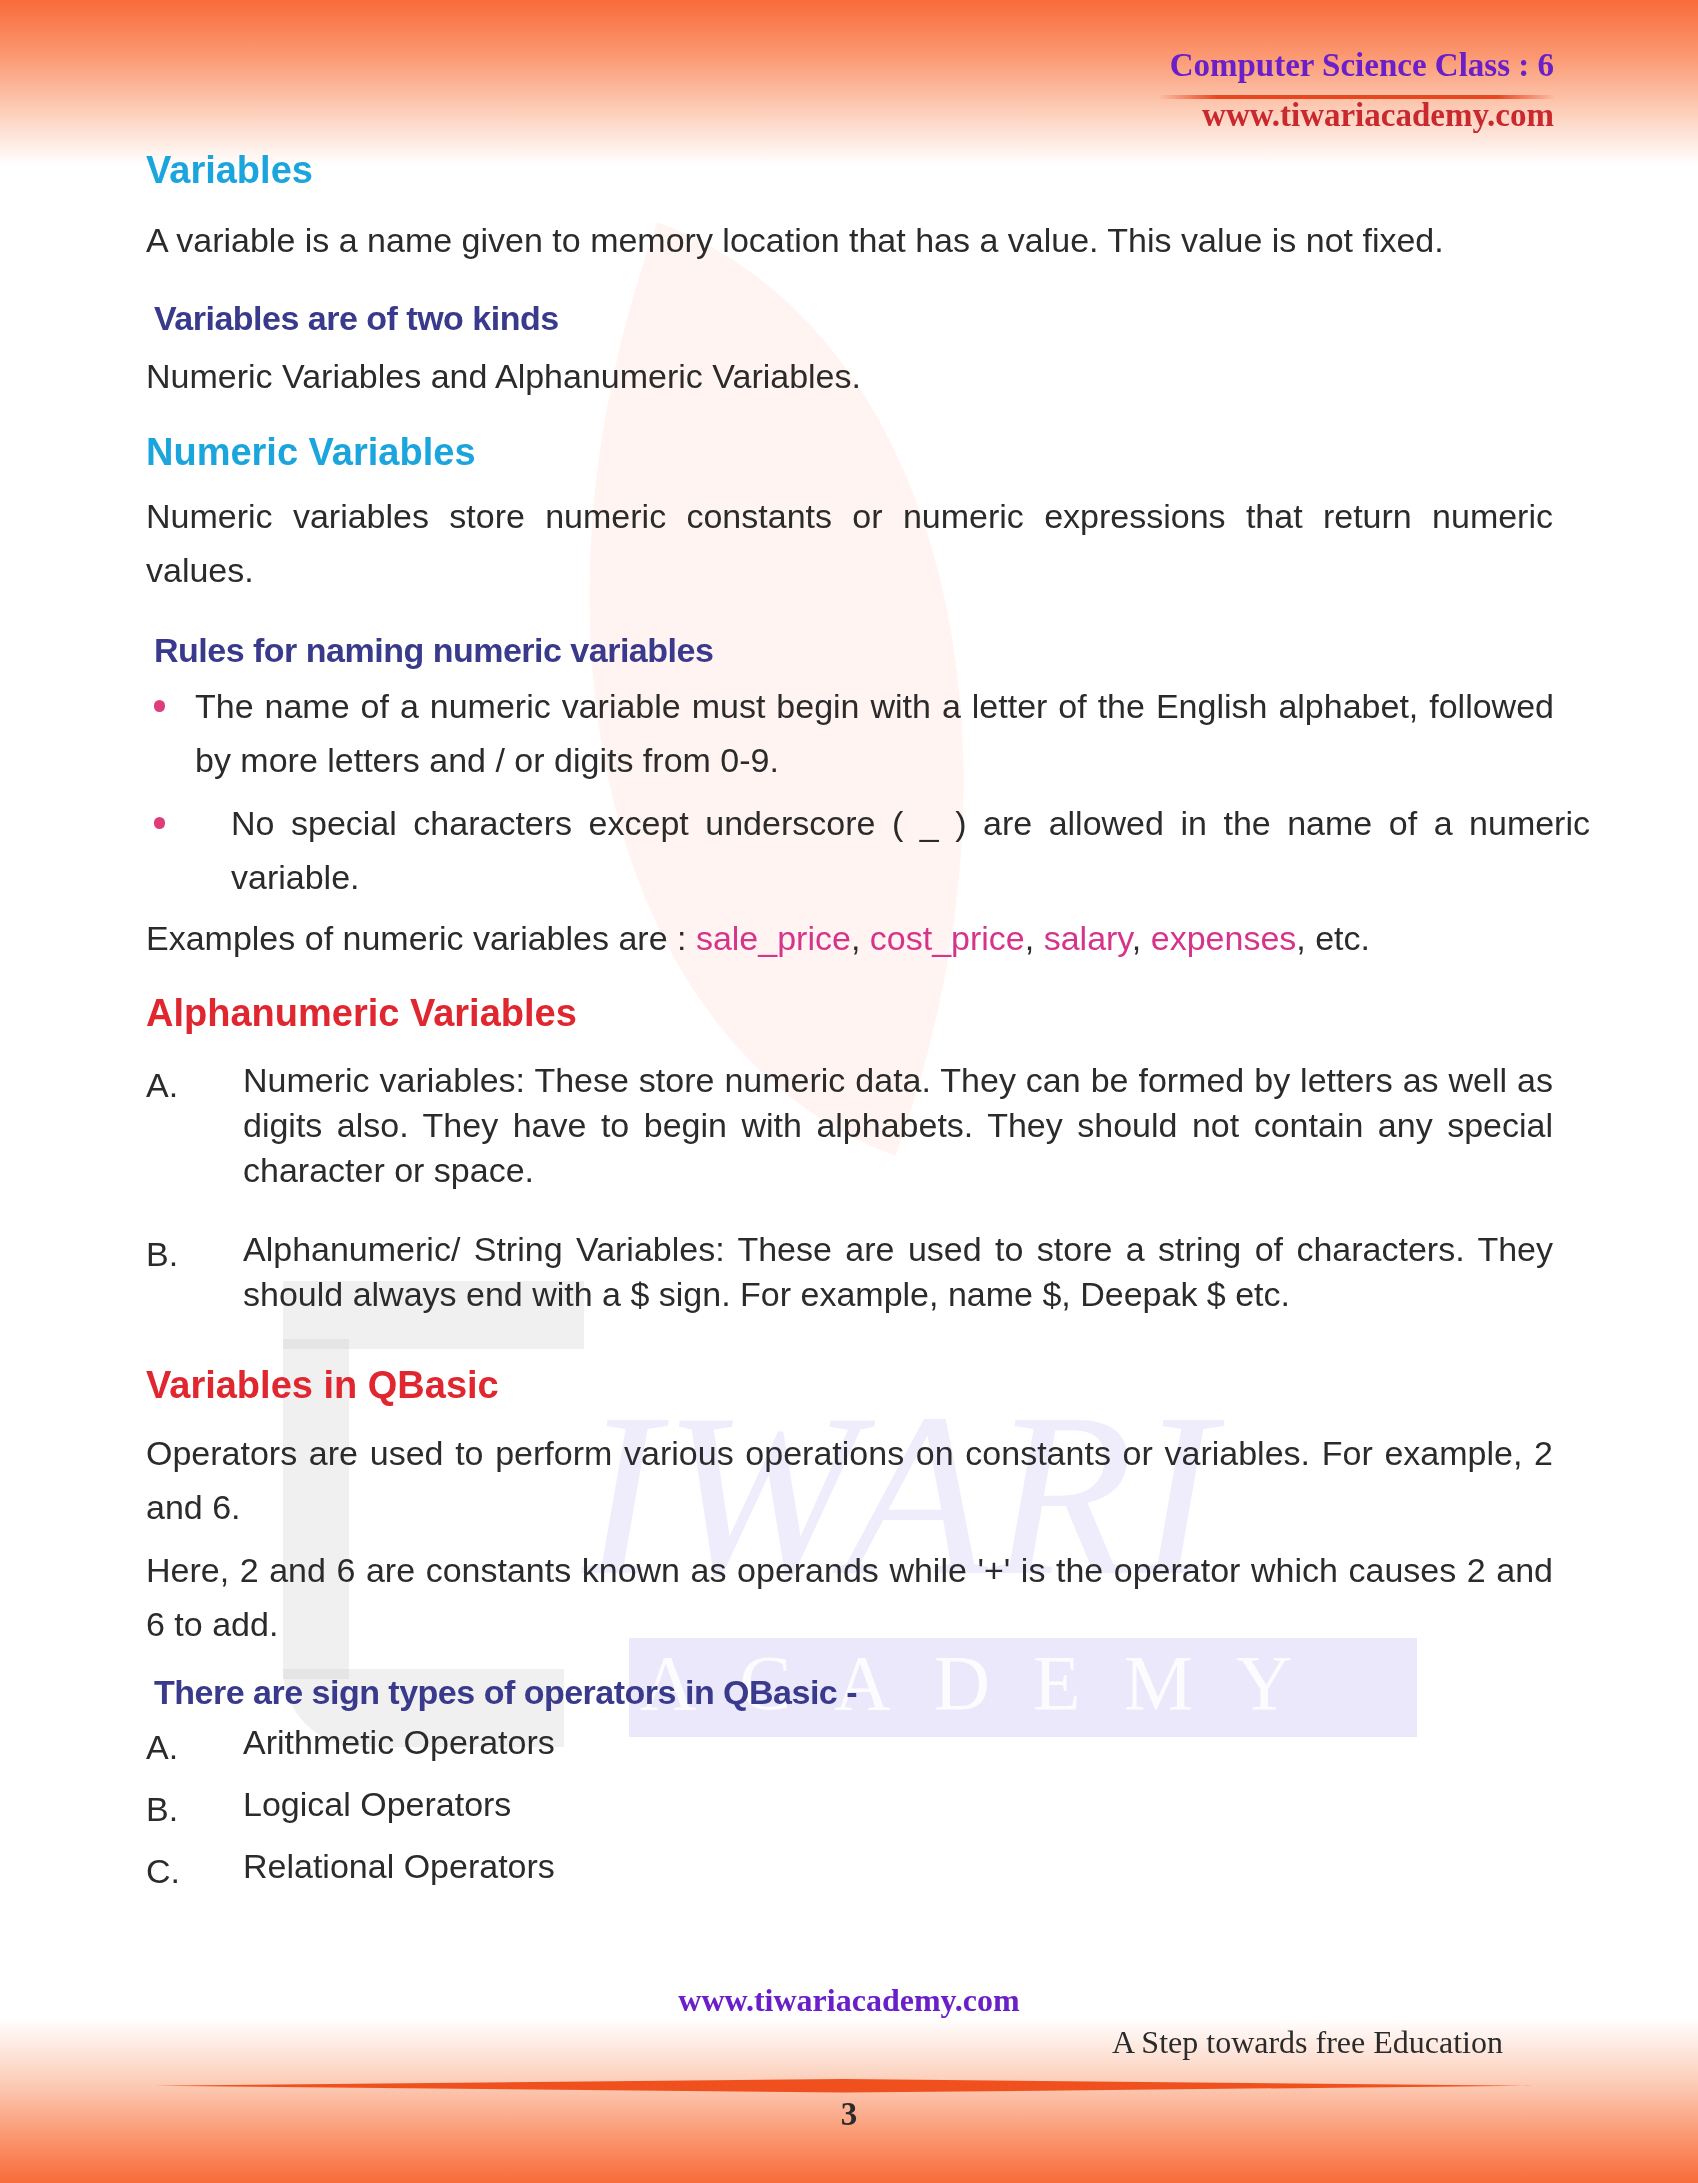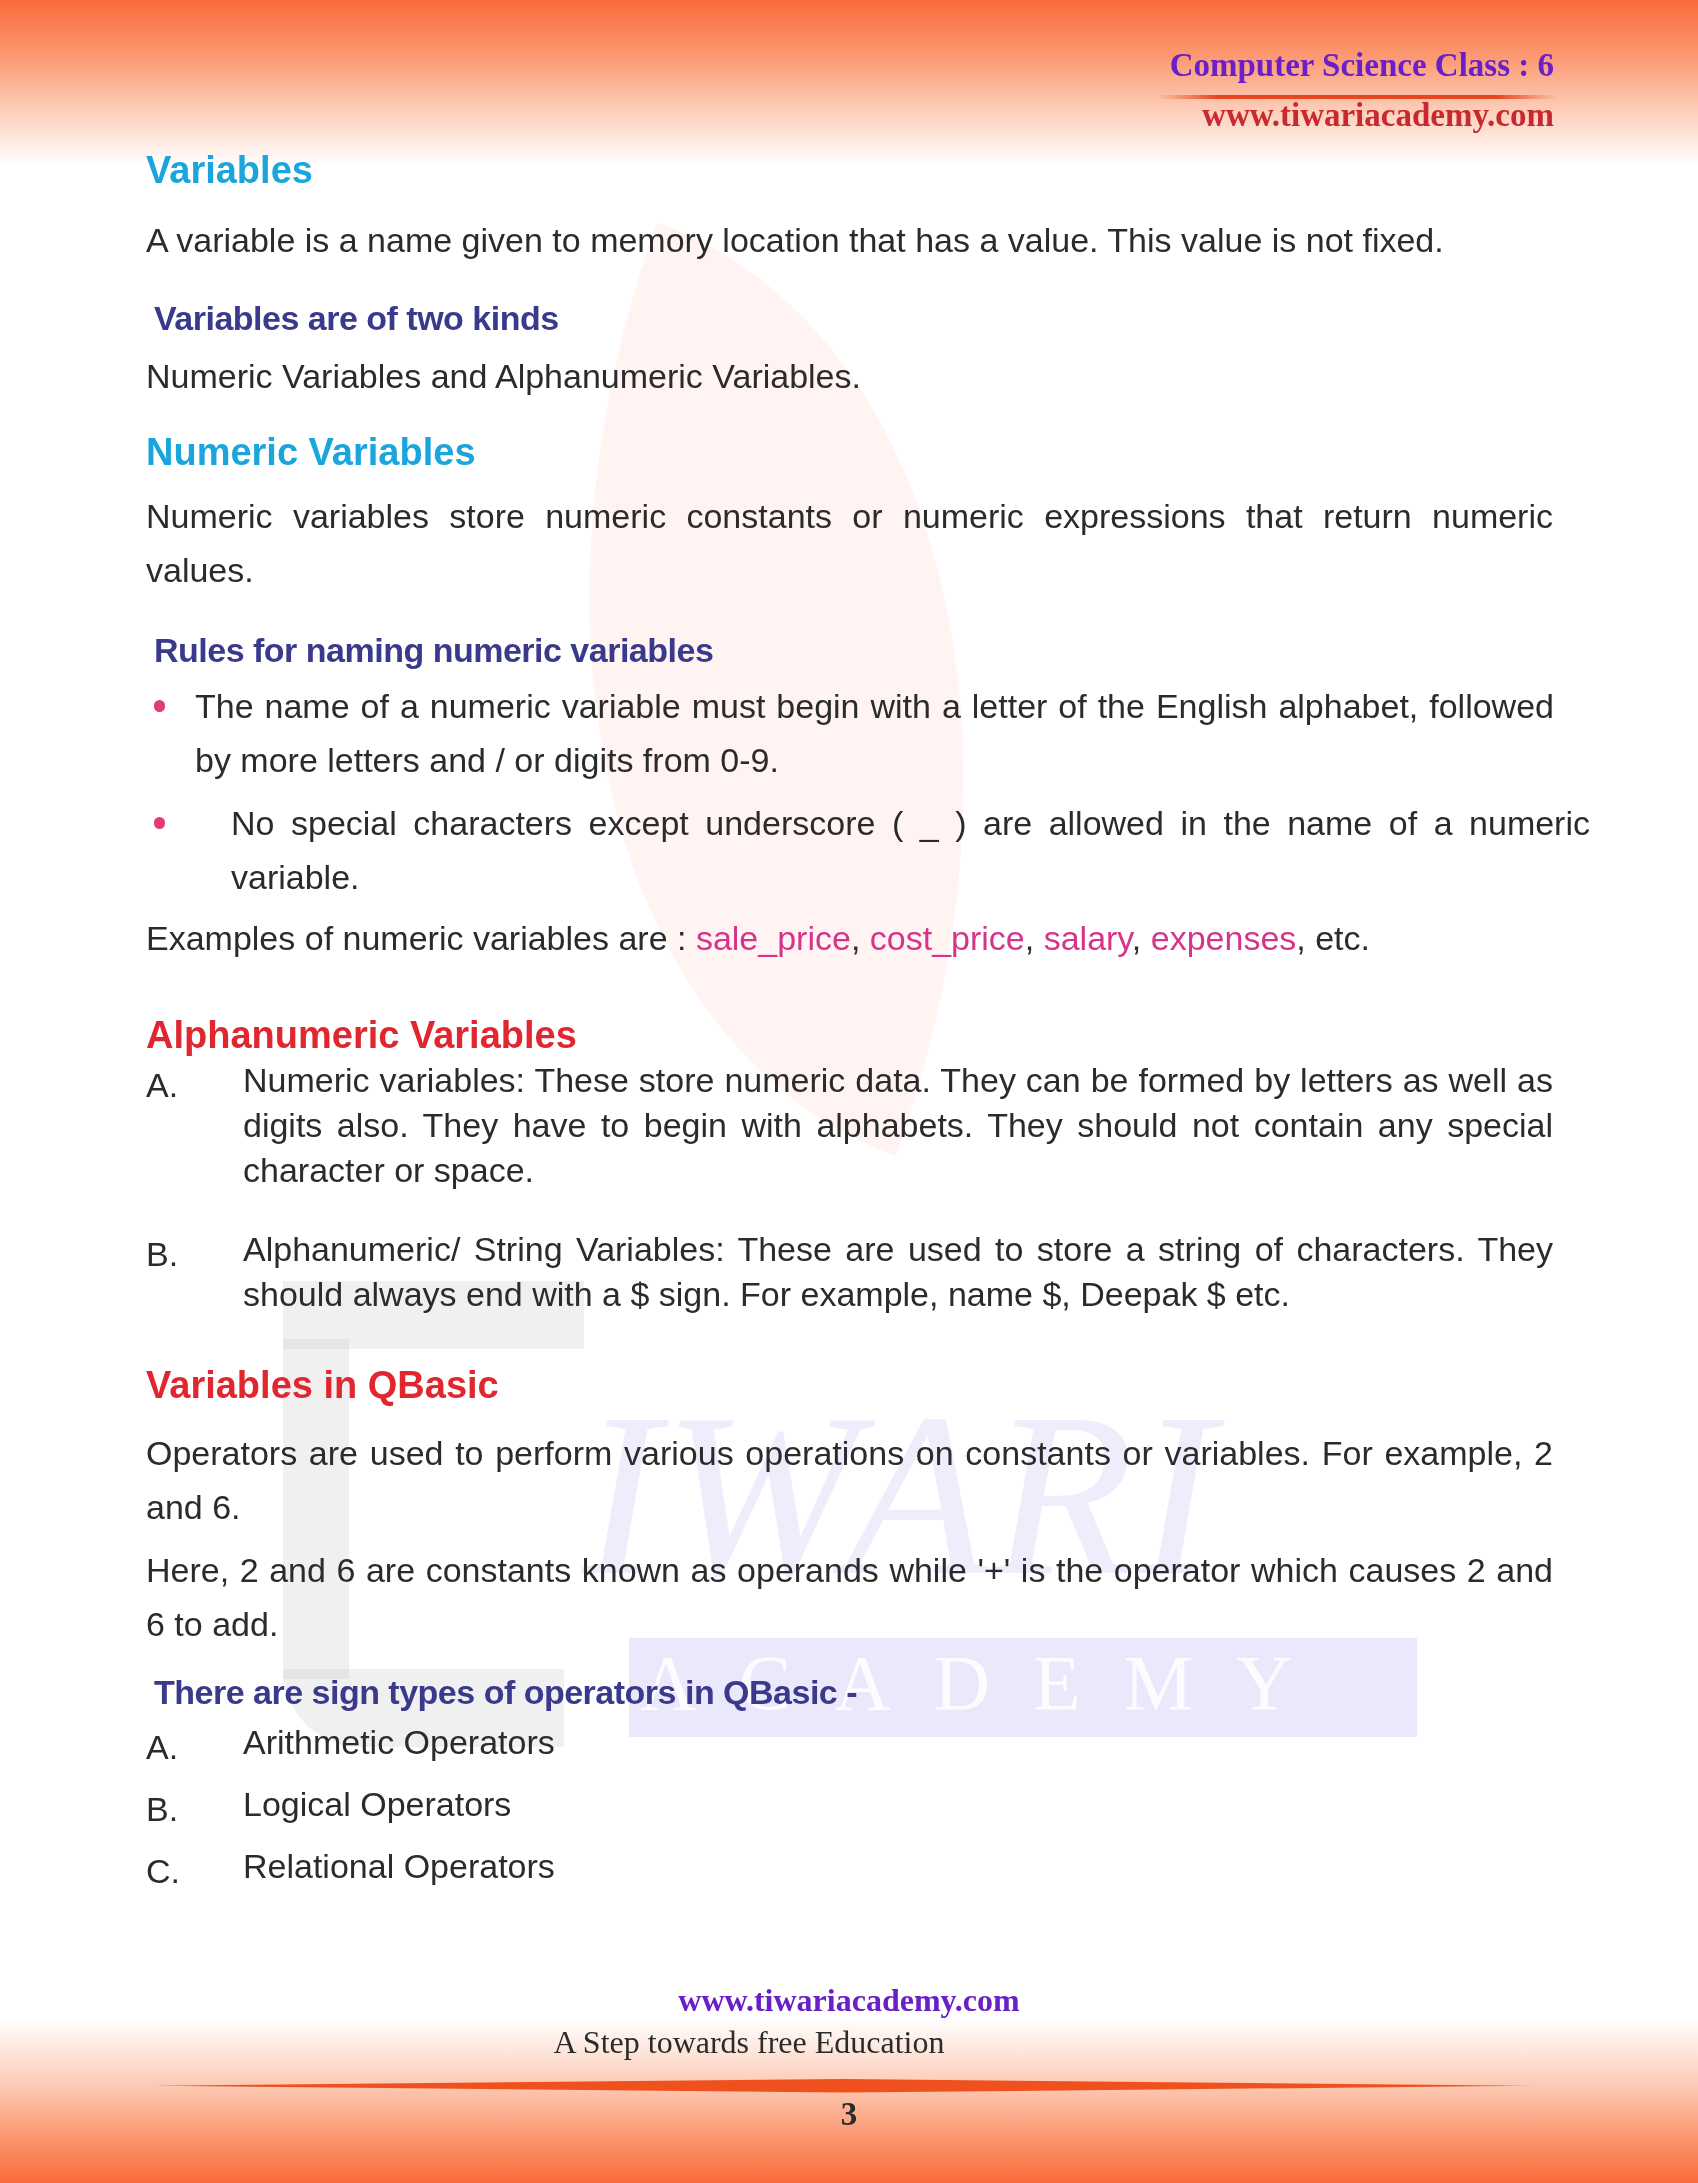--- a/index.html
+++ b/index.html
@@ -86,21 +86,21 @@
   .list-text {
     position:absolute; left:97px; width:1310px; font-size:34px; line-height:45px;
     text-align:justify; margin:0;
   }
 
   .footer-url {
     position:absolute; left:0; width:1698px; top:1982px; text-align:center;
     font-family:"Liberation Serif", serif; font-weight:bold; font-size:32px; color:#6a1fc8;
   }
   .footer-tag {
-    position:absolute; left:4px; width:1490px; top:2024px; text-align:center;
+    position:absolute; left:13px; width:1490px; top:2024px; text-align:right;
     font-family:"Liberation Serif", serif; font-size:32px; color:#2b2b2b;
   }
   .footer-rule {
     position:absolute; left:155px; top:2079px; width:1378px; height:13.6px;
     background:#f0501e;
     clip-path:polygon(0 50%, 50% 0, 100% 50%, 50% 100%);
   }
   .page-num {
     position:absolute; left:0; width:1698px; top:2096px; text-align:center;
     font-family:"Liberation Serif", serif; font-weight:bold; font-size:33px; color:#2b2b2b;
@@ -141,21 +141,21 @@
     <span class="bullet-dot"></span>
     <p class="bullet-text" style="top:0;">The name of a numeric variable must begin with a letter of the English alphabet, followed by more letters and / or digits from 0-9.</p>
   </div>
   <div class="bullet-row" style="top:796px;">
     <span class="bullet-dot"></span>
     <p class="bullet-text" style="top:0;margin-left:36px;">No special characters except underscore ( _ ) are allowed in the name of a numeric variable.</p>
   </div>
 
   <p class="p" style="top:911px; text-align:left;"><span>Examples of numeric variables are : </span><span class="ex-term">sale_price</span>, <span class="ex-term">cost_price</span>, <span class="ex-term">salary</span>, <span class="ex-term">expenses</span>, <span>etc.</span></p>
 
-  <h2 class="h-red" style="top:992px;margin-top:22px;">Alphanumeric Variables</h2>
+  <h2 class="h-red" style="top:992px;">Alphanumeric Variables</h2>
 
   <div class="list-row" style="top:1058px;">
     <span class="list-marker">A.</span>
     <p class="list-text" style="top:0;">Numeric variables: These store numeric data. They can be formed by letters as well as digits also. They have to begin with alphabets. They should not contain any special character or space.</p>
   </div>
   <div class="list-row" style="top:1227px;">
     <span class="list-marker">B.</span>
     <p class="list-text" style="top:0;">Alphanumeric/ String Variables: These are used to store a string of characters. They should always end with a $ sign. For example, name $, Deepak $ etc.</p>
   </div>
 

